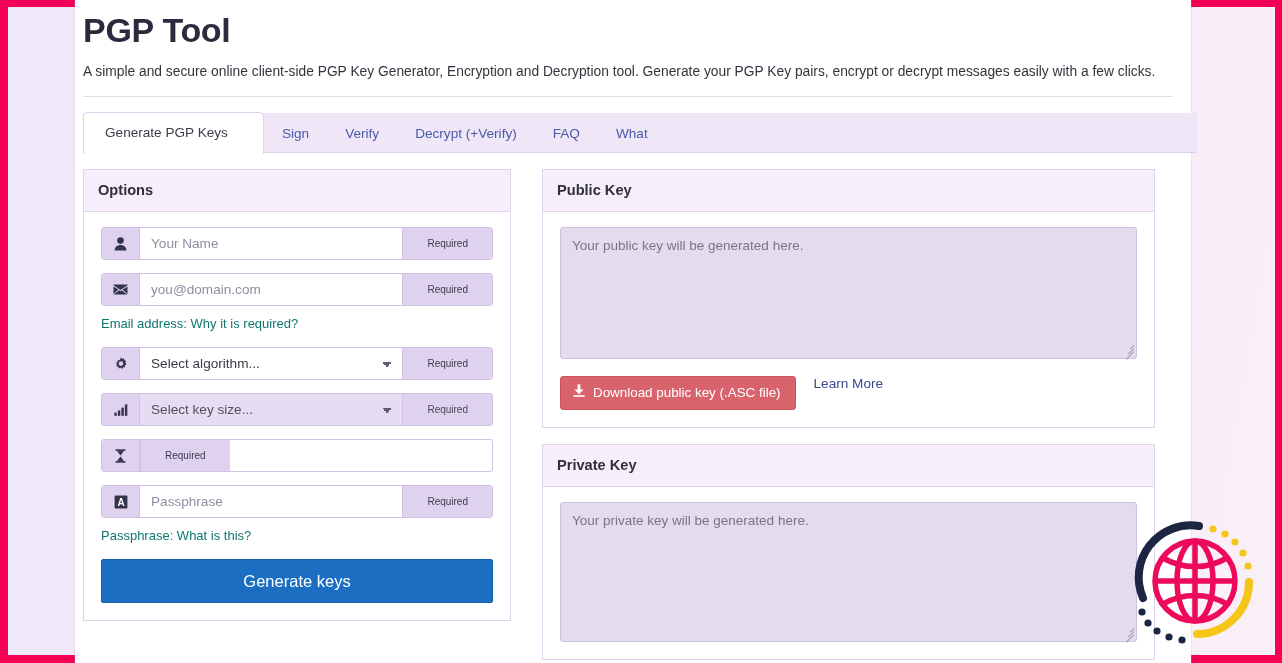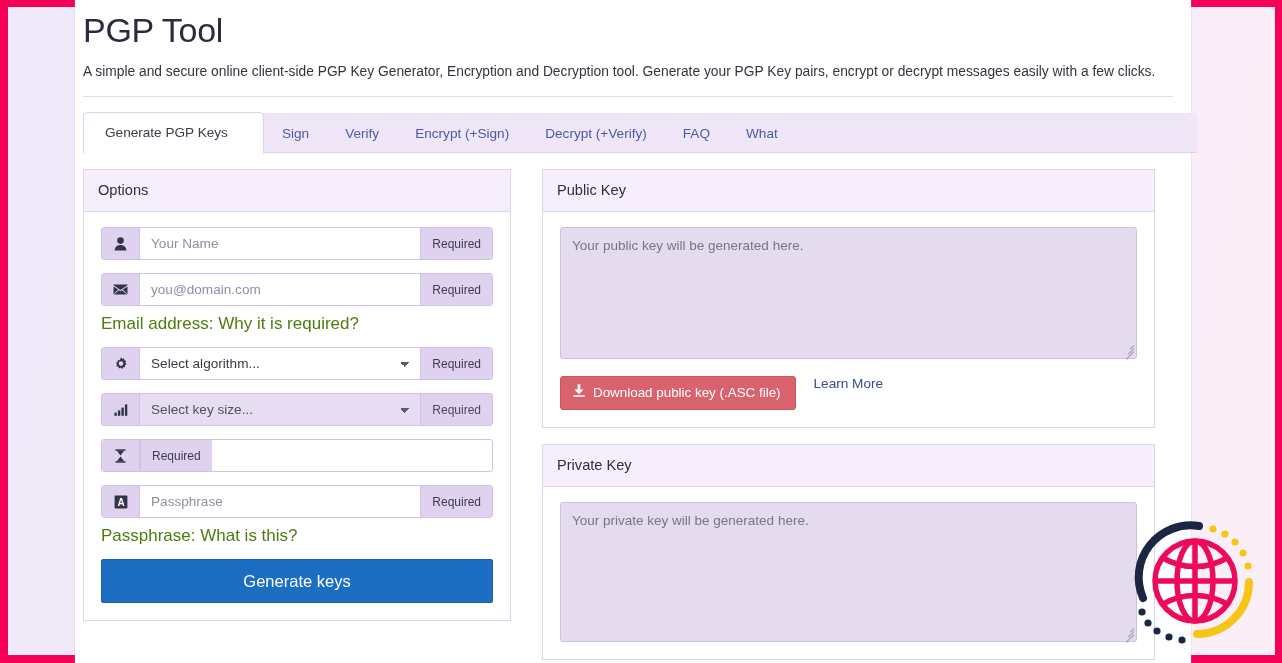--- a/index.html
+++ b/index.html
@@ -49,21 +49,21 @@
     width: 1120px;
     height: 663px;
     padding: 0;
   }
 
   
   .page-title {
     margin: 0;
     padding-top: 2px;
     font-size: 34px;
-    font-weight: normal;
+    font-weight: bold;
     color: #2b2b40;
     letter-spacing: -0.3px;
     line-height: 42px;
   }
   .subtitle {
     margin: 0;
     padding-top: 11px;
     font-size: 13.8px;
     color: #34343f;
     line-height: 20px;
@@ -130,21 +130,21 @@
   .panel {
     border: 1px solid #ded5ec;
     background: #ffffff;
     margin-top: 16px;
   }
   .panel-head {
     background: #f6eefa;
     border-bottom: 1px solid #ded5ec;
     padding: 11px 14px 12px 14px;
     font-size: 14.6px;
-    font-weight: normal;
+    font-weight: bold;
     color: #2f2f3d;
     line-height: 18px;
   }
   .panel-body {
     padding: 15px 17px 17px 17px;
   }
 
   
   .input-group {
     display: flex;
@@ -179,22 +179,22 @@
     font-family: "Liberation Sans", sans-serif;
     min-width: 0;
   }
   .ig-field::placeholder { color: #8f8fa0; opacity: 1; }
   .ig-addon {
     flex: none;
     background: #ded2ee;
     border-left: 1px solid #cfc2e2;
     display: flex;
     align-items: center;
-    padding: 0 11px;
-    font-size: 12px;
+    padding: 0 24px;
+    font-size: 10px;
     color: #3c3c4c;
   }
   select.ig-field {
     appearance: none;
     -webkit-appearance: none;
     padding-right: 26px;
     background-image:
       linear-gradient(45deg, transparent 50%, #5b5b6e 50%),
       linear-gradient(135deg, #5b5b6e 50%, transparent 50%);
     background-position:
@@ -204,22 +204,22 @@
     background-repeat: no-repeat;
     cursor: pointer;
   }
   .input-group.disabled { background: #e7ddf2; }
   .input-group.disabled select.ig-field { background-color: #e7ddf2; color: #50505f; }
   .input-group.disabled .ig-addon { color: #4a4a5a; }
 
   .help-link {
     display: block;
     margin: -4px 0 14px 0;
-    font-size: 17px;
-    color: #4d7c0f;
+    font-size: 13px;
+    color: #0f766e;
     text-decoration: none;
     cursor: pointer;
     line-height: 18px;
   }
 
   .btn-generate {
     display: block;
     width: 100%;
     height: 44px;
     background: #1b6ec2;
@@ -324,23 +324,20 @@
       <div class="tab active">
         <span>Generate PGP Keys</span>
       </div>
       <div class="tab">
         <span>Sign</span>
       </div>
       <div class="tab">
         <span>Verify</span>
       </div>
       <div class="tab">
-        <span>Encrypt (+Sign)</span>
-      </div>
-      <div class="tab">
         <span>Decrypt (+Verify)</span>
       </div>
       <div class="tab">
         <span>FAQ</span>
       </div>
       <div class="tab">
         <span>What</span>
       </div>
     </div>
 

